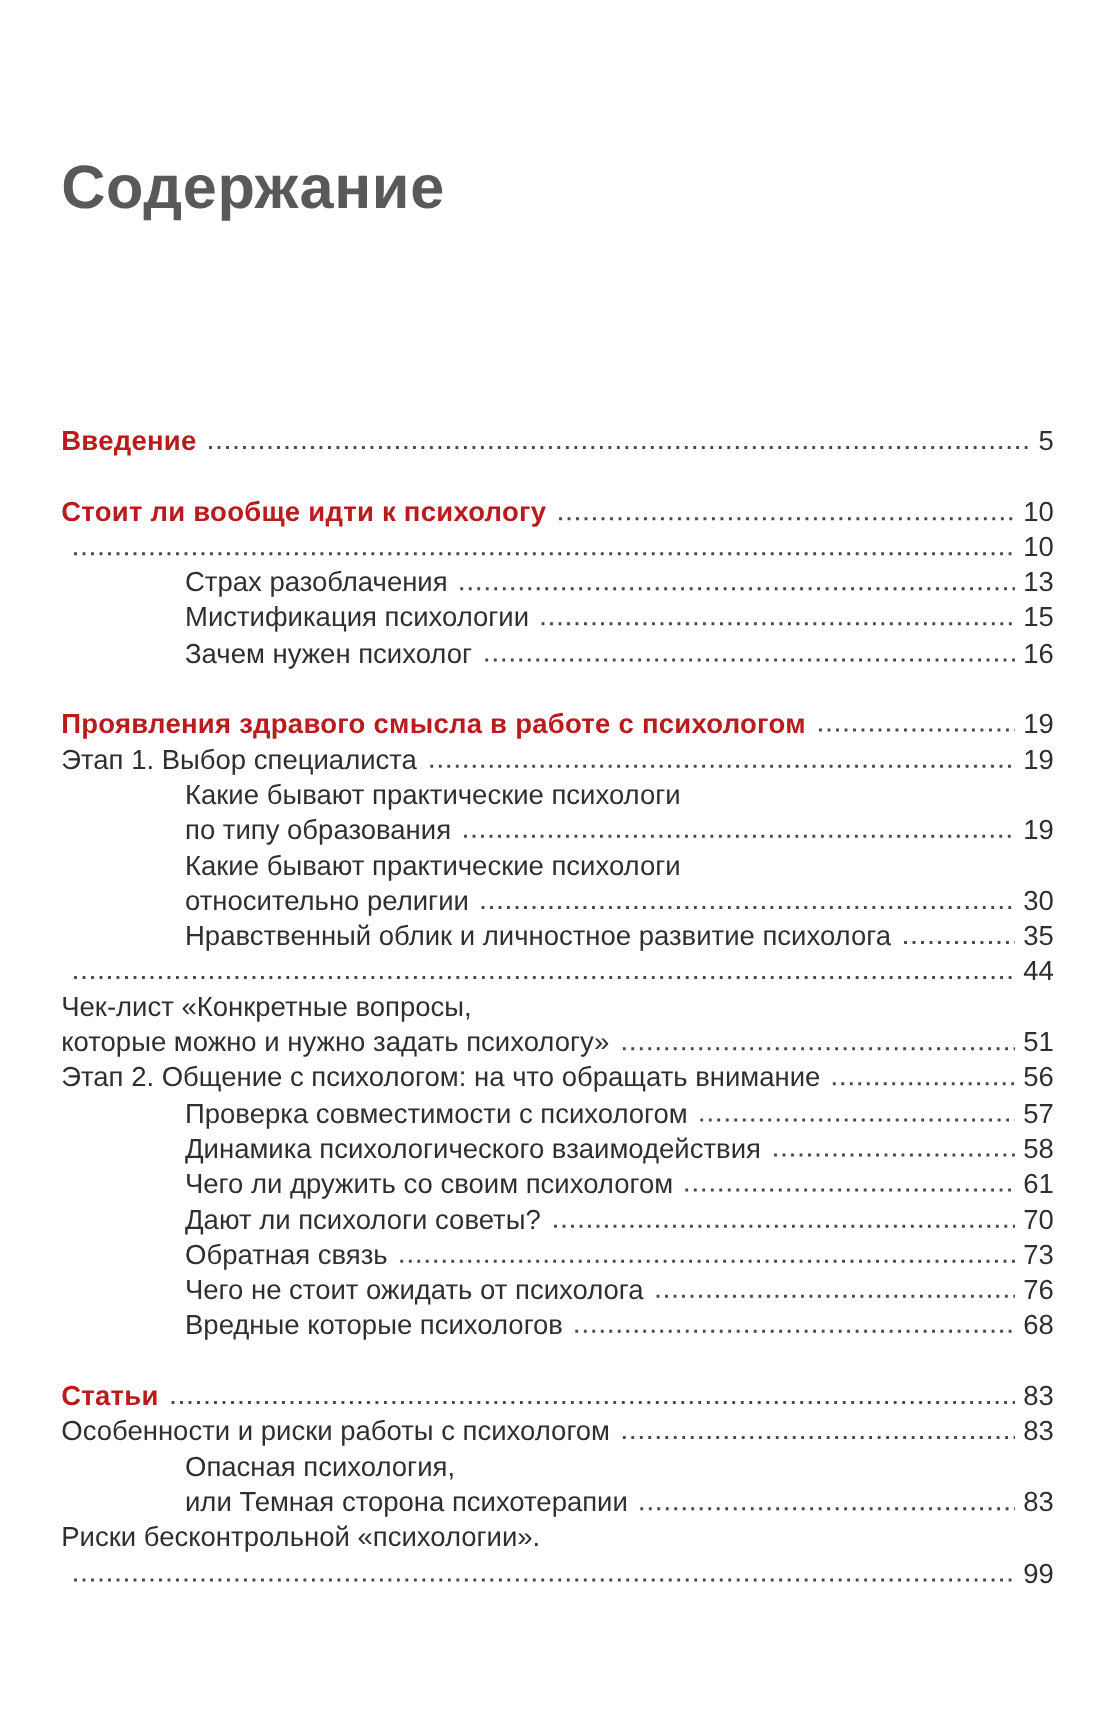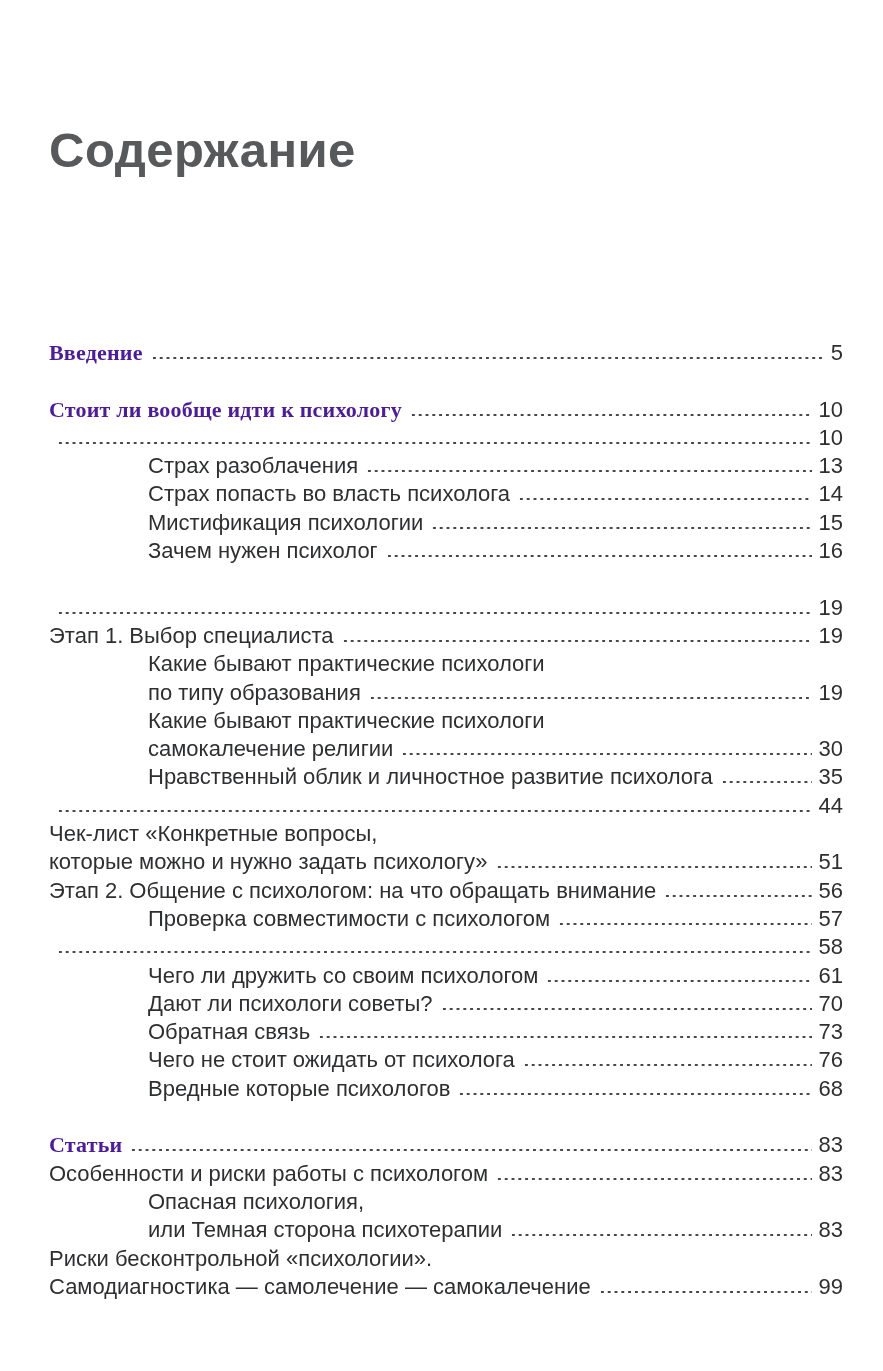--- a/index.html
+++ b/index.html
@@ -41,23 +41,22 @@
     color: #2e2f31;
   }
   .row.gap-before { margin-top: 28.3px; }
   .row .text {
     flex: 0 0 auto;
     white-space: nowrap;
   }
   .row.indent .text { padding-left: 99px; }
   .row.bold .text {
     font-weight: 700;
-    color: #4c1d95;
+    color: #b91c1c;
     letter-spacing: 0.2px;
-    font-family: Liberation Serif, serif;
   }
   .row .leader {
     flex: 1 1 auto;
     height: 4px;
     margin: 0 7px 0 8px;
     background-image: radial-gradient(circle, #48484a 1.15px, rgba(0,0,0,0) 1.45px);
     background-size: 6.8px 4px;
     background-repeat: repeat-x;
     background-position: left bottom;
   }
@@ -89,35 +88,31 @@
       <div class="row indent">
     <span class="leader"></span>
     <span class="page-num">10</span>
   </div>
       <div class="row indent">
     <span class="text">Страх разоблачения</span>
     <span class="leader"></span>
     <span class="page-num">13</span>
   </div>
       <div class="row indent">
-    <span class="text">Страх попасть во власть психолога</span>
-    <span class="leader"></span>
-    <span class="page-num">14</span>
-  </div>
-      <div class="row indent">
     <span class="text">Мистификация психологии</span>
     <span class="leader"></span>
     <span class="page-num">15</span>
   </div>
       <div class="row indent">
     <span class="text">Зачем нужен психолог</span>
     <span class="leader"></span>
     <span class="page-num">16</span>
   </div>
       <div class="row bold gap-before">
+    <span class="text">Проявления здравого смысла в работе с психологом</span>
     <span class="leader"></span>
     <span class="page-num">19</span>
   </div>
       <div class="row">
     <span class="text">Этап 1. Выбор специалиста</span>
     <span class="leader"></span>
     <span class="page-num">19</span>
   </div>
       <div class="row indent no-page">
     <span class="text">Какие бывают практические психологи</span>
@@ -128,21 +123,21 @@
     <span class="text">по типу образования</span>
     <span class="leader"></span>
     <span class="page-num">19</span>
   </div>
       <div class="row indent no-page">
     <span class="text">Какие бывают практические психологи</span>
     <span class="leader"></span>
     <span class="page-num"></span>
   </div>
       <div class="row indent">
-    <span class="text">самокалечение религии</span>
+    <span class="text">относительно религии</span>
     <span class="leader"></span>
     <span class="page-num">30</span>
   </div>
       <div class="row indent">
     <span class="text">Нравственный облик и личностное развитие психолога</span>
     <span class="leader"></span>
     <span class="page-num">35</span>
   </div>
       <div class="row indent">
     <span class="leader"></span>
@@ -162,20 +157,21 @@
     <span class="text">Этап 2. Общение с психологом: на что обращать внимание</span>
     <span class="leader"></span>
     <span class="page-num">56</span>
   </div>
       <div class="row indent">
     <span class="text">Проверка совместимости с психологом</span>
     <span class="leader"></span>
     <span class="page-num">57</span>
   </div>
       <div class="row indent">
+    <span class="text">Динамика психологического взаимодействия</span>
     <span class="leader"></span>
     <span class="page-num">58</span>
   </div>
       <div class="row indent">
     <span class="text">Чего ли дружить со своим психологом</span>
     <span class="leader"></span>
     <span class="page-num">61</span>
   </div>
       <div class="row indent">
     <span class="text">Дают ли психологи советы?</span>
@@ -216,18 +212,17 @@
     <span class="text">или Темная сторона психотерапии</span>
     <span class="leader"></span>
     <span class="page-num">83</span>
   </div>
       <div class="row no-page">
     <span class="text">Риски бесконтрольной «психологии».</span>
     <span class="leader"></span>
     <span class="page-num"></span>
   </div>
       <div class="row">
-    <span class="text">Самодиагностика — самолечение — самокалечение</span>
     <span class="leader"></span>
     <span class="page-num">99</span>
   </div>
     </div>
 </div>
 
 </body></html>

